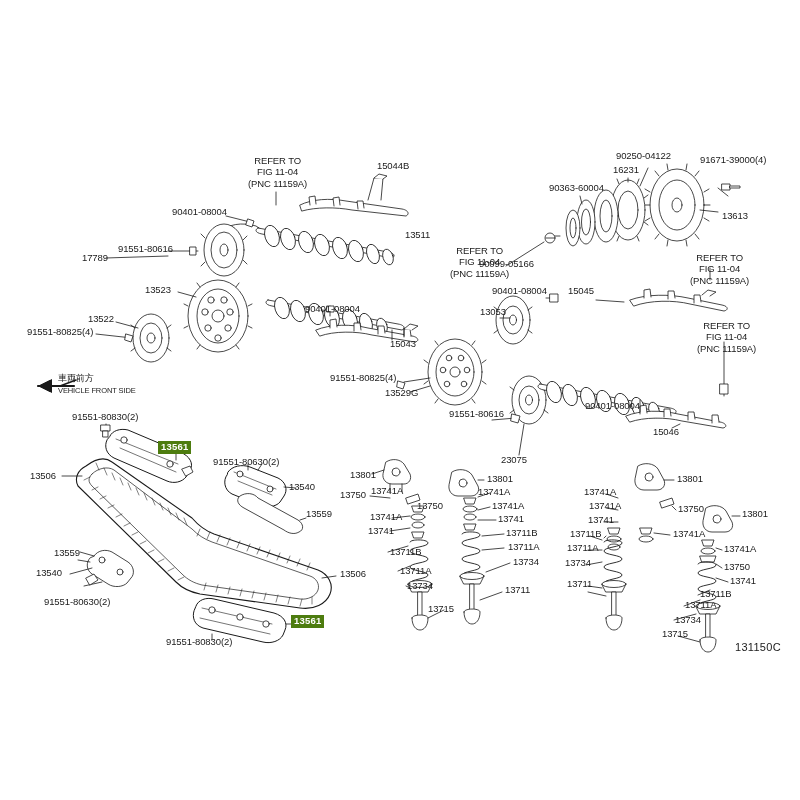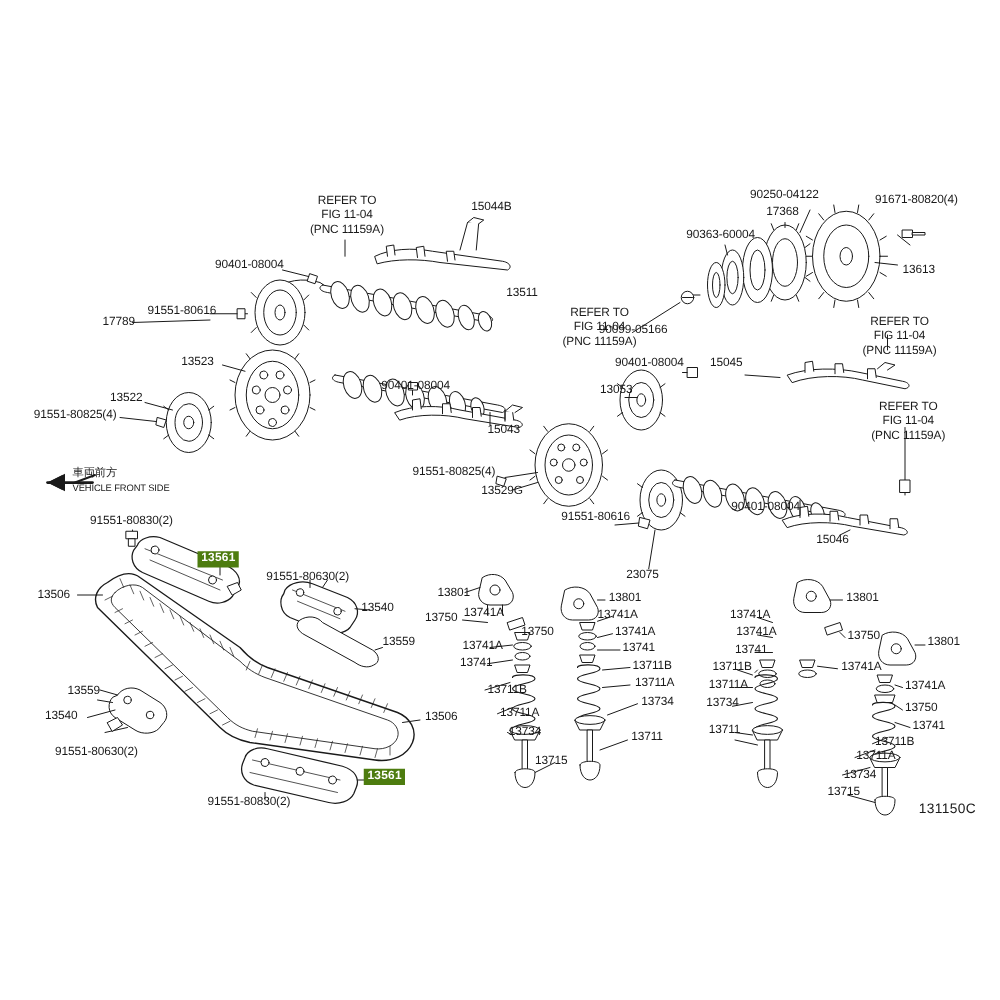--- a/index.html
+++ b/index.html
@@ -551,23 +551,23 @@
     <div>FIG 11-04</div>
     <div class="tiny">(PNC 11159A)</div>
   </div>
 
   <div class="lbl jp" style="left:58px; top:373px;">車両前方</div>
   <div class="lbl tiny" style="left:58px; top:387px;">VEHICLE FRONT SIDE</div>
 
   <div class="lbl code" style="left:735px; top:641px;">131150C</div>
 
   <div class="lbl" style="left:377px; top:161px;">15044B</div>
-  <div class="lbl" style="left:600px; top:151px;">90250-04122</div>
-  <div class="lbl" style="left:700px; top:155px;">91671-80820(4)</div>
-  <div class="lbl" style="left:613px; top:165px;">17368</div>
+  <div class="lbl" style="left:616px; top:151px;">90250-04122</div>
+  <div class="lbl" style="left:700px; top:155px;">91671-39000(4)</div>
+  <div class="lbl" style="left:613px; top:165px;">16231</div>
   <div class="lbl" style="left:549px; top:183px;">90363-60004</div>
   <div class="lbl" style="left:722px; top:211px;">13613</div>
   <div class="lbl" style="left:172px; top:207px;">90401-08004</div>
   <div class="lbl" style="left:405px; top:230px;">13511</div>
   <div class="lbl" style="left:479px; top:259px;">90099-05166</div>
   <div class="lbl" style="left:118px; top:244px;">91551-80616</div>
   <div class="lbl" style="left:82px; top:253px;">17789</div>
   <div class="lbl" style="left:145px; top:285px;">13523</div>
   <div class="lbl" style="left:492px; top:286px;">90401-08004</div>
   <div class="lbl" style="left:568px; top:286px;">15045</div>

